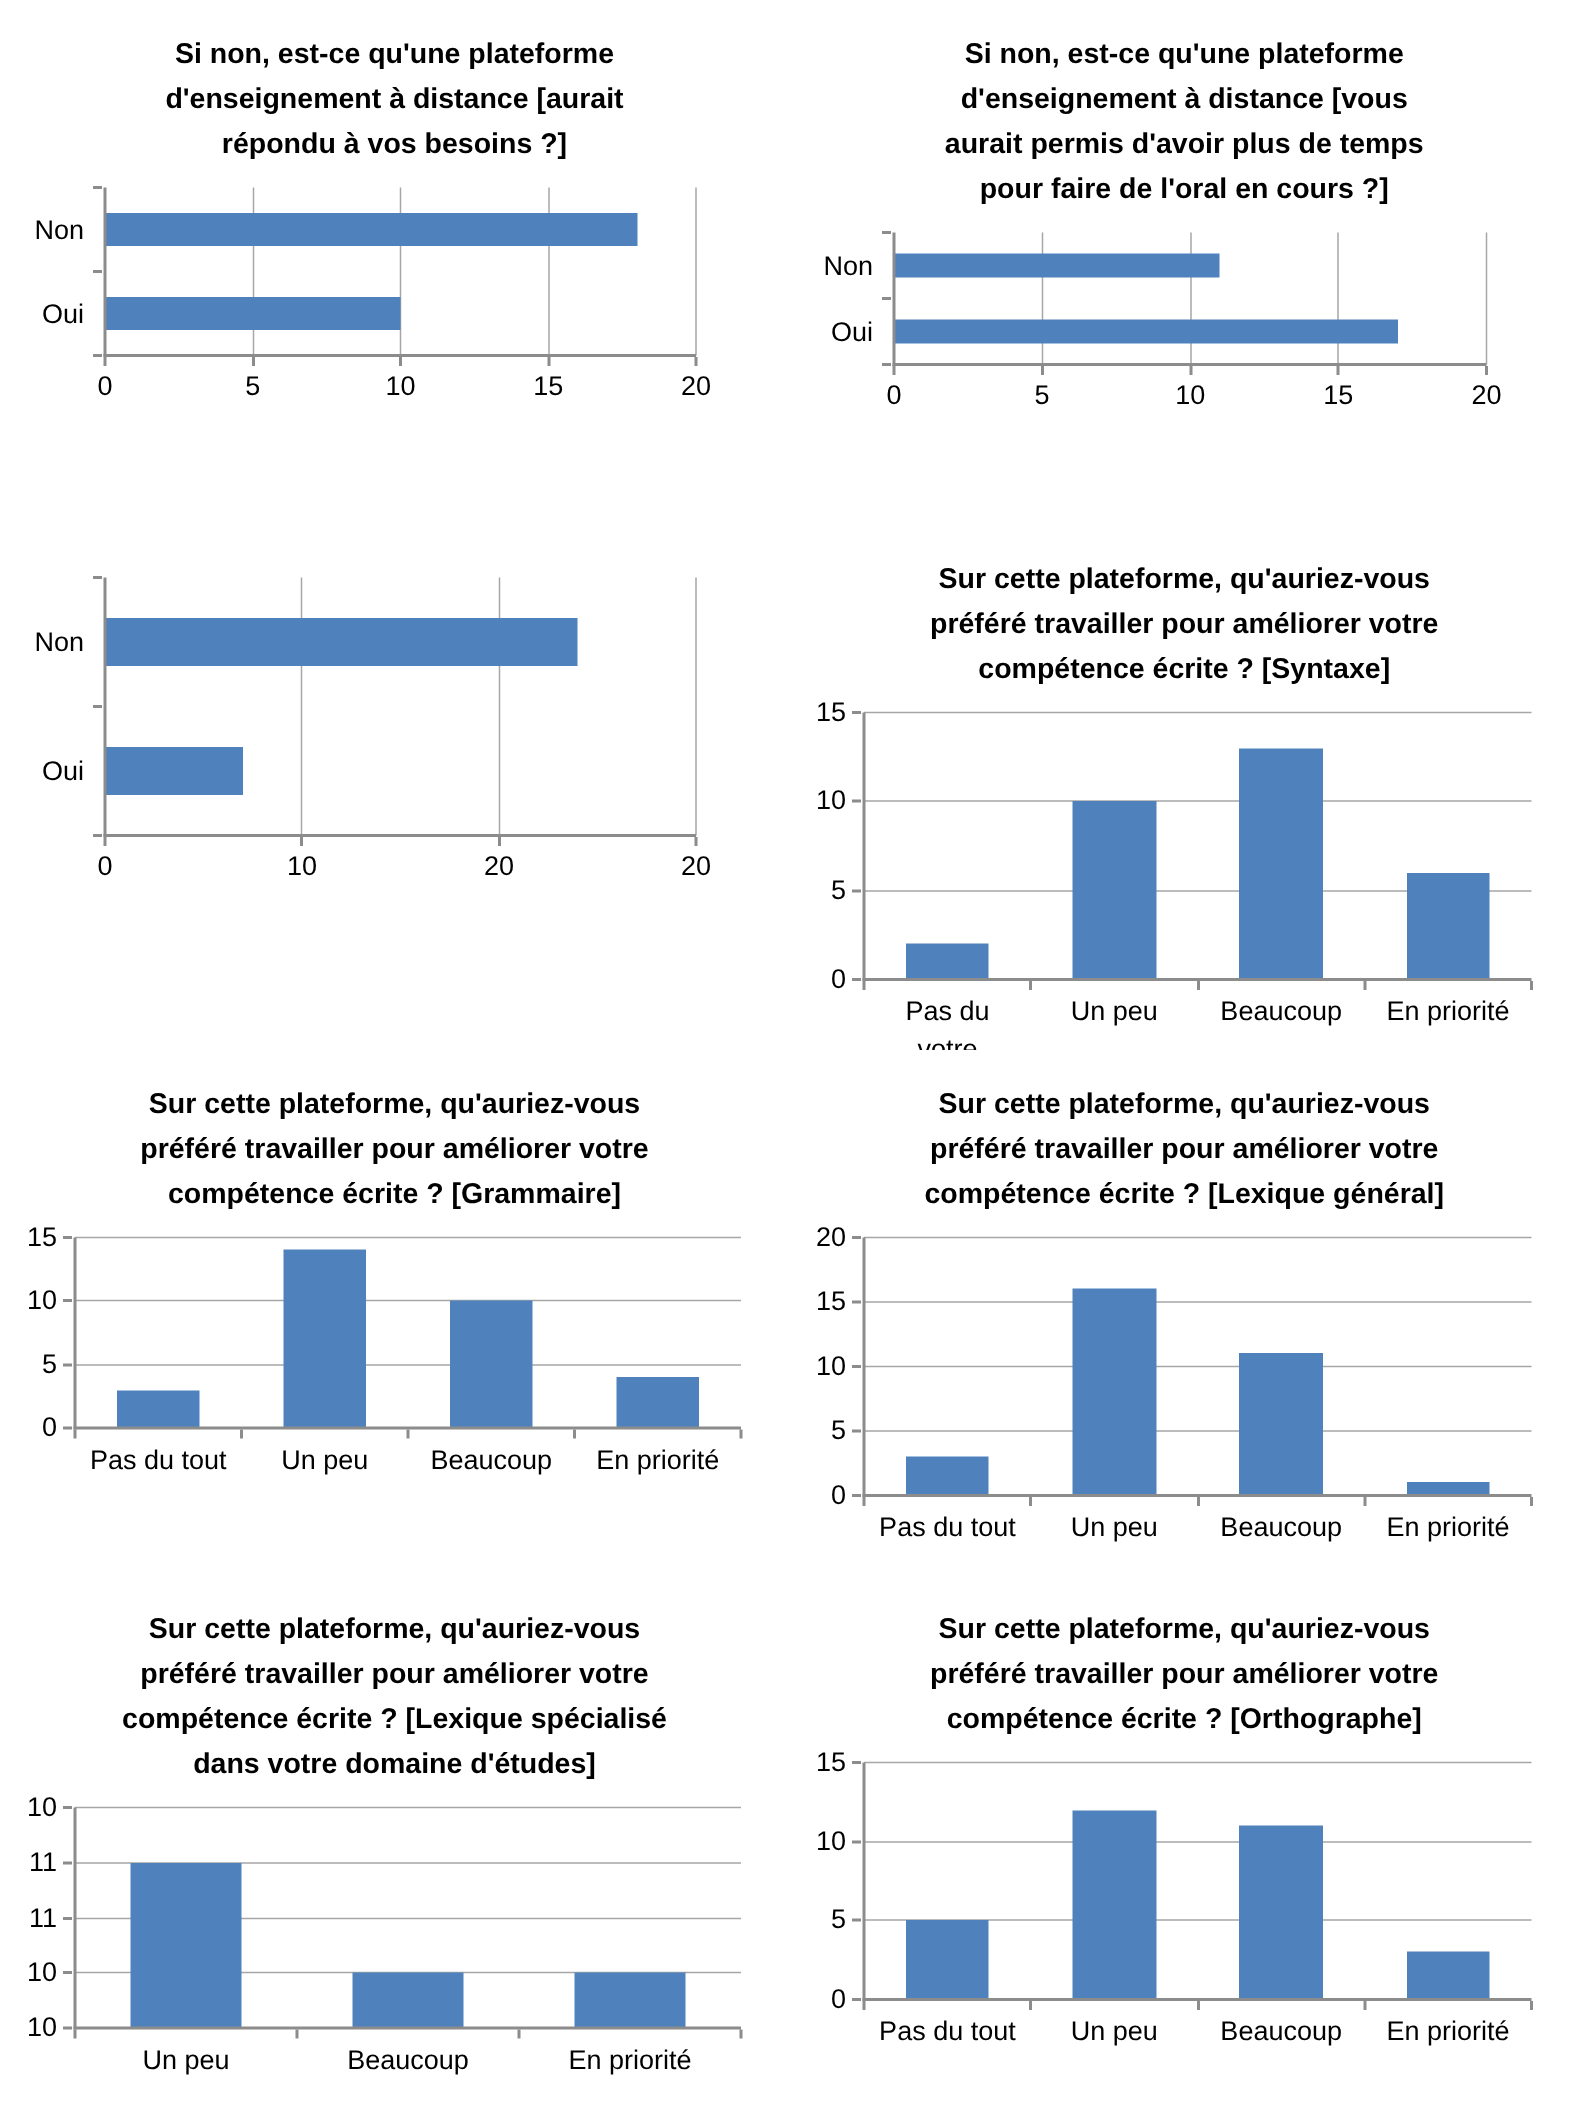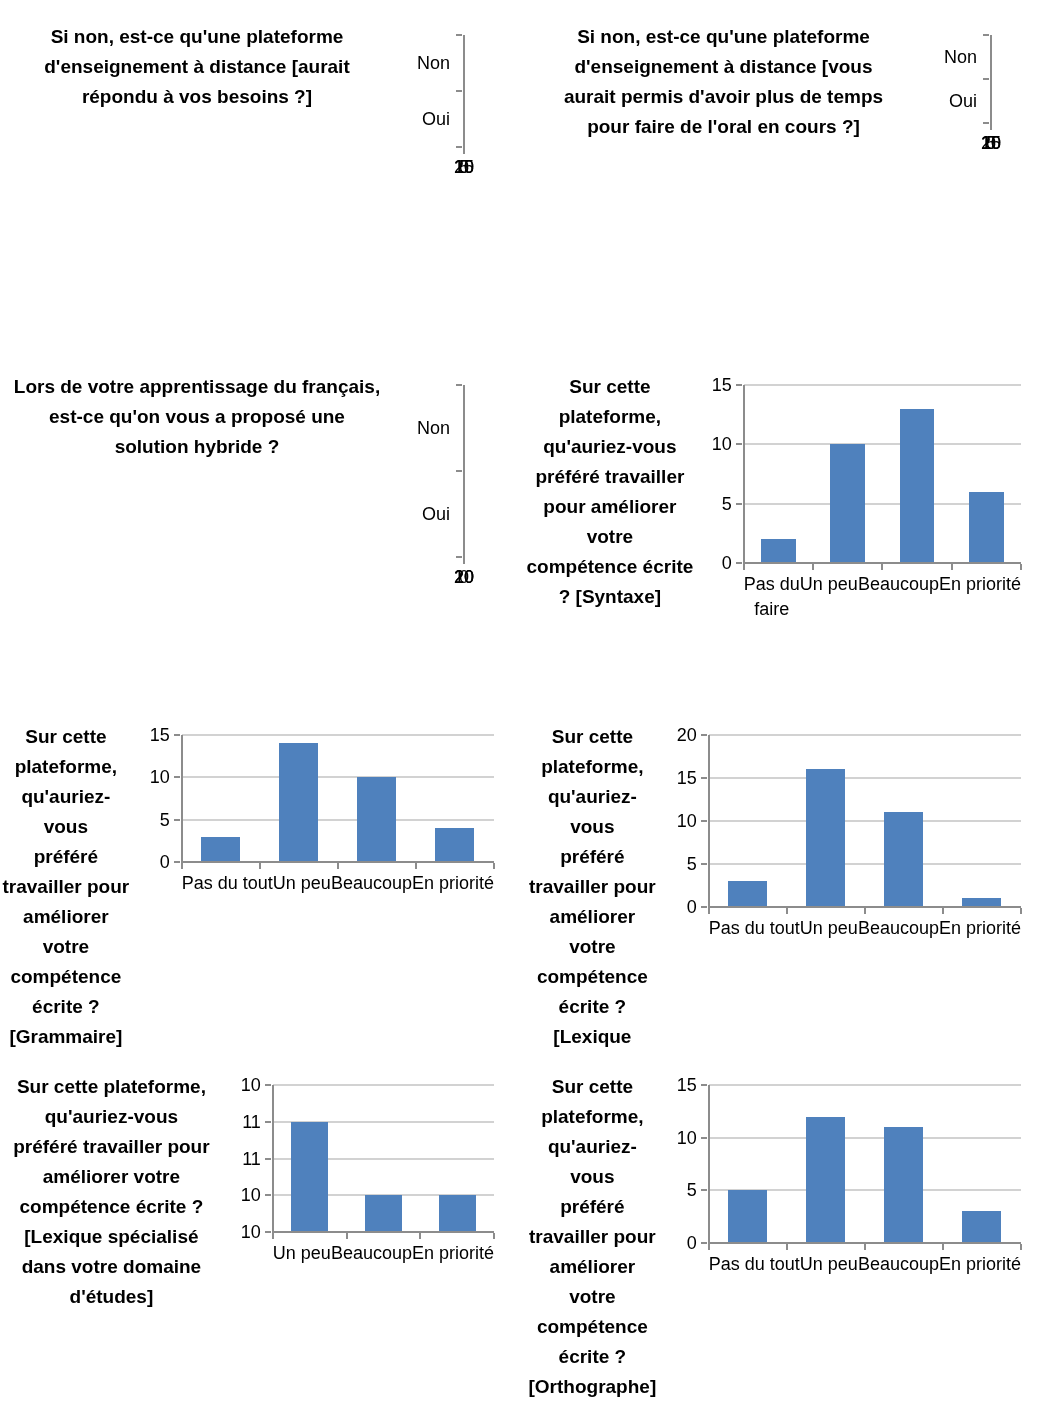--- a/index.html
+++ b/index.html
@@ -10,21 +10,21 @@
     overflow:hidden;
   }
   .grid{
     display:grid;
     grid-template-columns:526px 527px;
     grid-template-rows:350px 350px 350px 351px;
   }
   .cell{
     box-sizing:border-box;
     padding:22px 0 0 0;
-    display:flex;flex-direction:row;
+    display:flex;flex-direction:column;
     overflow:hidden;
   }
   .title{
     margin:0 auto;
     font-size:19px;line-height:30px;font-weight:bold;
     text-align:center;white-space:pre-line;
     color:#000;
   }
   .chart-body{margin-top:13px;}
 
@@ -154,23 +154,20 @@
         <div class="hxlabels">
           <span class="hxlabel" style="left: 0%;">0</span>
           <span class="hxlabel" style="left: 25%;">5</span>
           <span class="hxlabel" style="left: 50%;">10</span>
           <span class="hxlabel" style="left: 75%;">15</span>
           <span class="hxlabel" style="left: 100%;">20</span>
         </div>
       </div>
   </section>
   <section class="cell" data-chart="2">
-    <h3 class="title">Lors de votre apprentissage du français,
-est-ce qu'on vous a proposé une
-solution hybride ?</h3>
     <div class="chart-body">
         <div class="hmain">
           <div class="hcats">
             <div class="hcatslot">Non</div>
             <div class="hcatslot">Oui</div>
           </div>
           <div class="hplot">
             <div class="gridv" style="left: 33.3333%; background: rgb(166, 166, 166);"></div>
             <div class="gridv" style="left: 66.6667%; background: rgb(166, 166, 166);"></div>
             <div class="gridv" style="left: 100%; background: rgb(166, 166, 166);"></div>
@@ -239,21 +236,21 @@
             <div class="ticky" style="top: 0%; background: rgb(140, 140, 140);"></div>
             <div class="tickx" style="left: 0%; background: rgb(140, 140, 140);"></div>
             <div class="tickx" style="left: 25%; background: rgb(140, 140, 140);"></div>
             <div class="tickx" style="left: 50%; background: rgb(140, 140, 140);"></div>
             <div class="tickx" style="left: 75%; background: rgb(140, 140, 140);"></div>
             <div class="tickx" style="left: 100%; background: rgb(140, 140, 140);"></div>
           </div>
         </div>
         <div class="vxlabels">
           <div class="vxlabel">Pas du
-faire</div>
+votre</div>
           <div class="vxlabel">Un peu</div>
           <div class="vxlabel">Beaucoup</div>
           <div class="vxlabel">En priorité</div>
         </div>
       </div>
   </section>
   <section class="cell" data-chart="4">
     <h3 class="title">Sur cette plateforme, qu'auriez-vous
 préféré travailler pour améliorer votre
 compétence écrite ? [Grammaire]</h3>

